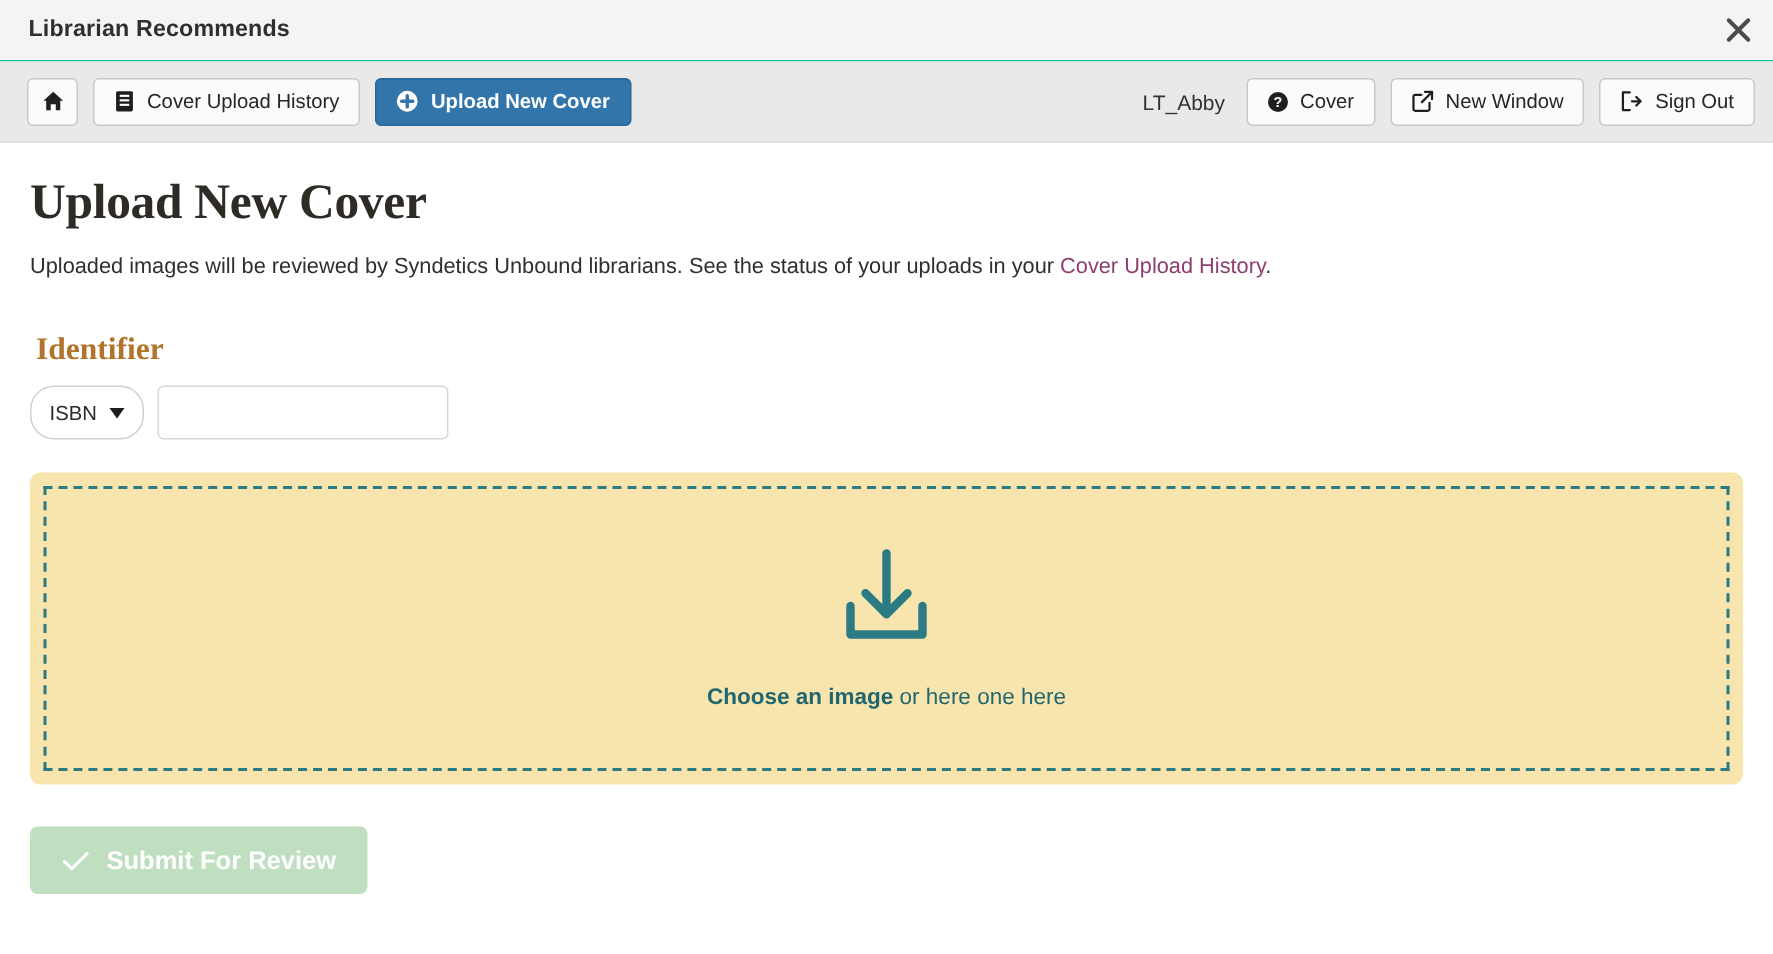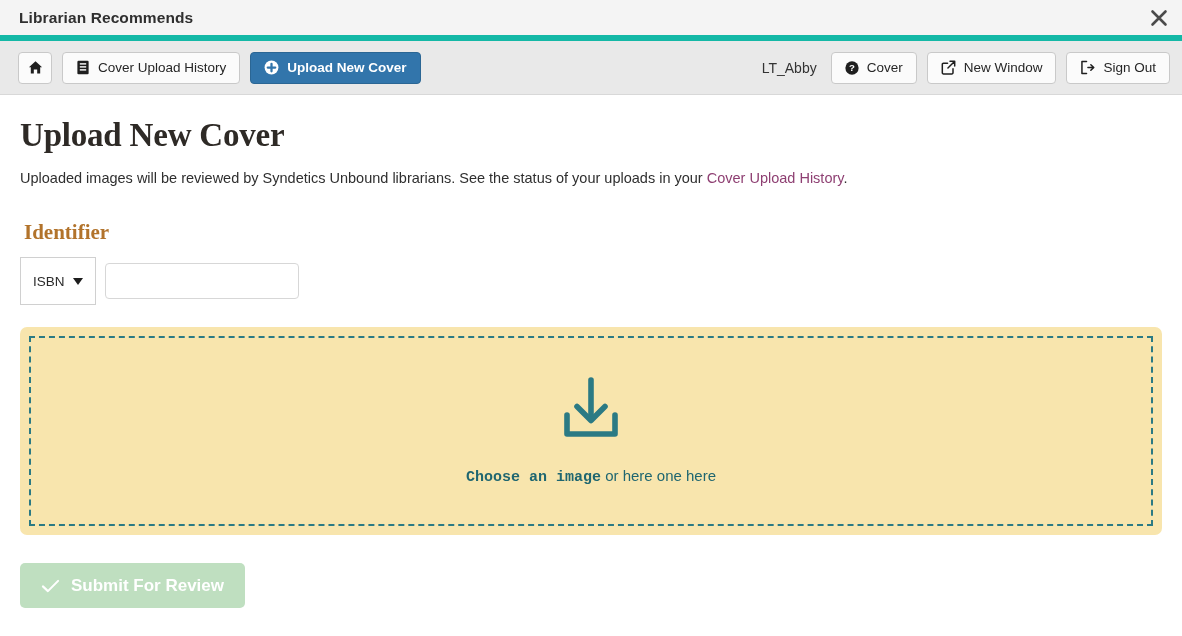--- a/index.html
+++ b/index.html
@@ -13,21 +13,21 @@
     font-family: "Liberation Sans", sans-serif;
     color: #2b2b2b;
     overflow: hidden;
     position: relative;
   }
 
   
   .titlebar {
     height: 41px;
     background: #f4f4f4;
-    border-bottom: 6px solid #14b8a6;
+    border-bottom: 1px solid #14b8a6;
     display: flex;
     align-items: center;
     justify-content: space-between;
     box-sizing: border-box;
   }
   .titlebar-title {
     font-size: 15.5px;
     font-weight: bold;
     color: #2f2f2f;
     margin-left: 19px;
@@ -129,25 +129,25 @@
   .id-row {
     display: flex;
     align-items: center;
     gap: 9px;
     margin-bottom: 22px;
   }
   .id-select {
     display: inline-flex;
     align-items: center;
     gap: 8px;
-    height: 48px;
+    height: 36px;
     padding: 0 12px;
     background: #ffffff;
     border: 1px solid #d0d0d0;
-    border-radius: 0;
+    border-radius: 16px;
     font-size: 13.5px;
     color: #2b2b2b;
     cursor: pointer;
     box-sizing: border-box;
   }
   .caret {
     width: 0; height: 0;
     border-left: 5.5px solid transparent;
     border-right: 5.5px solid transparent;
     border-top: 7px solid #1d1d1d;
@@ -188,21 +188,20 @@
   }
   .dz-icon { margin-bottom: 26px; }
   .dz-icon svg { display: block; }
   .dz-text {
     font-size: 15px;
     color: #1f6670;
   }
   .dz-text .strong {
     font-weight: bold;
     color: #1f6670;
-    font-family: Liberation Mono, monospace;
   }
 
   
   .submit-wrap { margin-top: 28px; }
   .submit-btn {
     display: inline-flex;
     align-items: center;
     gap: 11px;
     height: 45px;
     padding: 0 21px;

